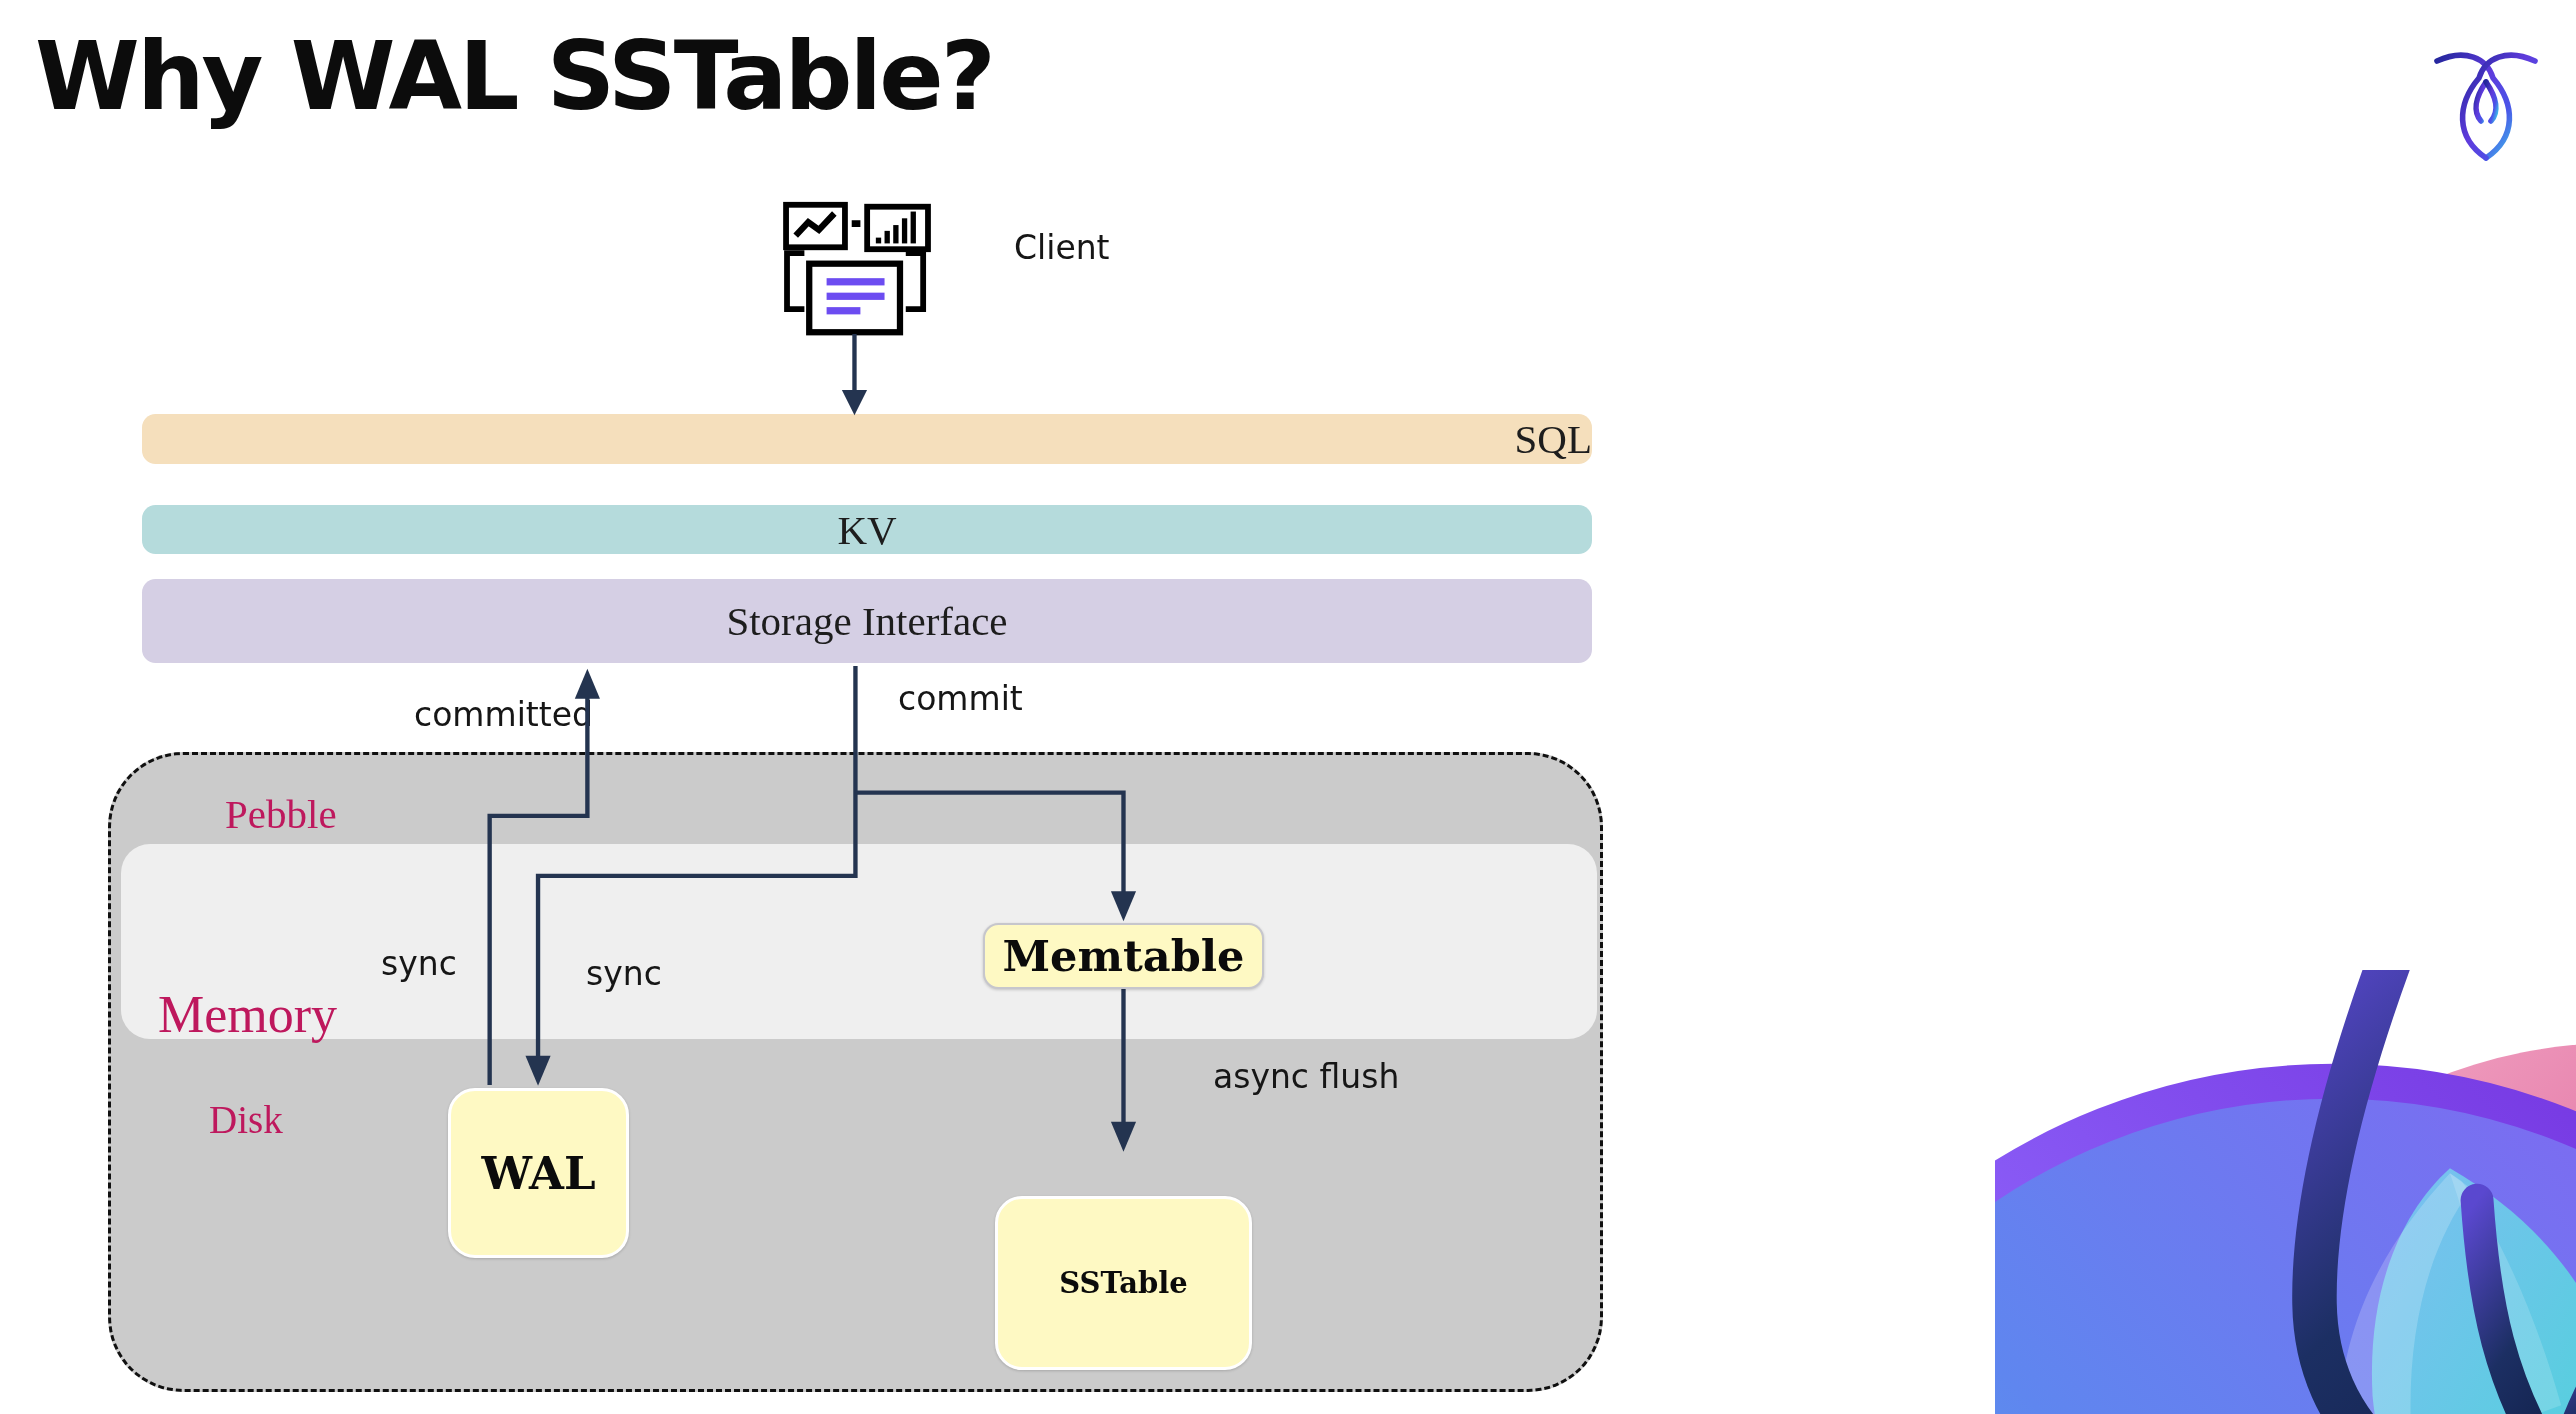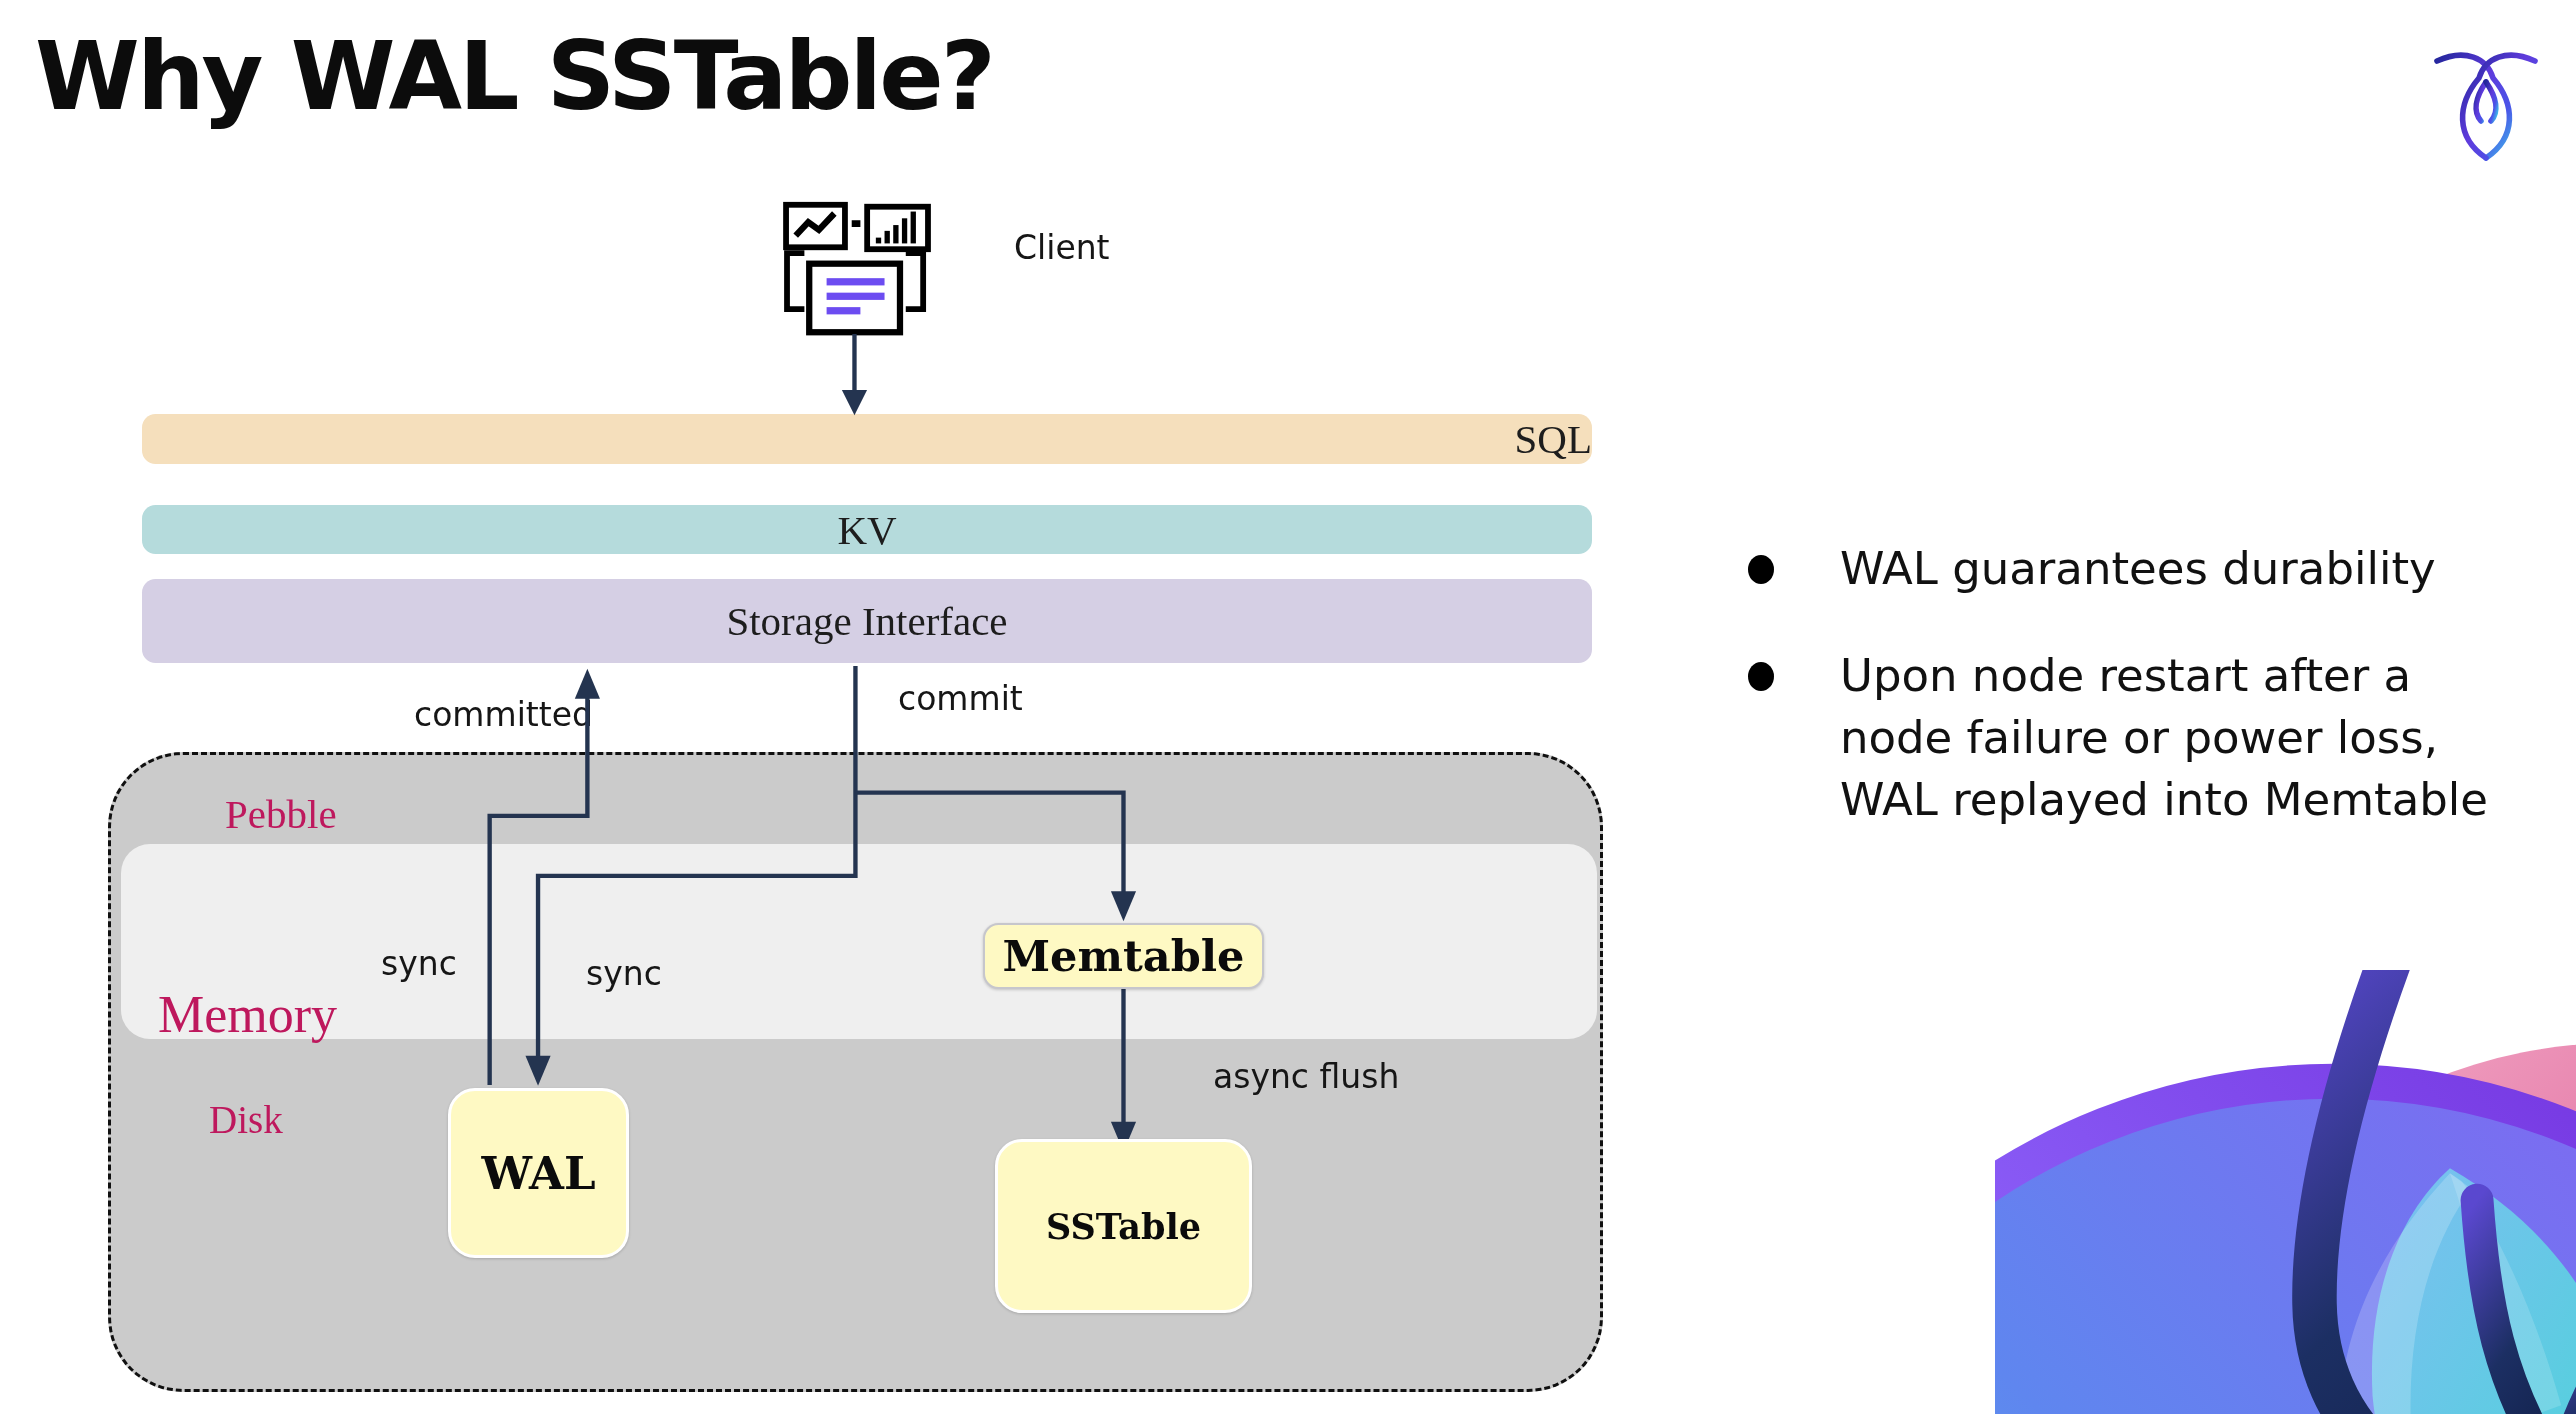--- a/index.html
+++ b/index.html
@@ -36,21 +36,21 @@
   .lbl-sync1{left:381px;top:944px;}
   .lbl-sync2{left:586px;top:954px;}
   .lbl-async{left:1213px;top:1057px;}
 
   
   .node{background:#fef9c3;display:flex;align-items:center;justify-content:center;
         font-family:"DejaVu Serif",serif;font-weight:bold;color:#0b0b0b;box-sizing:border-box;
         box-shadow:0 1px 2.9px rgba(0,0,0,0.18);}
   .node-wal{left:448px;top:1088px;width:181px;height:170px;border:3.9px solid #ffffff;border-radius:27px;font-size:45px;}
   .node-memtable{left:983px;top:923px;width:281px;height:66px;border:2.9px solid #c6c6cc;border-radius:15.5px;font-size:43px;}
-  .node-sstable{left:995px;top:1139px;width:257px;height:174px;border:3.9px solid #ffffff;border-radius:27px;font-size:35px;}
+  .node-sstable{left:995px;top:1196px;width:257px;height:174px;border:3.9px solid #ffffff;border-radius:27px;font-size:29px;}
 
   .layer0{z-index:0;} .layer1{z-index:1;} .layer2{z-index:2;} .layer3{z-index:3;}
   .layer4{z-index:4;} .layer5{z-index:5;}
 
   
   .bullets{left:1748px;top:538px;width:794px;}
   .bullet-item{display:flex;margin-bottom:45px;}
   .bullet-dot{width:26px;height:29px;border-radius:50%;background:#000;margin-top:16.5px;flex:0 0 26px;}
   .bullet-text{margin-left:66px;font-size:45px;line-height:62px;color:#111;width:677px;
                font-family:"DejaVu Sans",sans-serif;}
@@ -186,25 +186,15 @@
   <div class="abs node node-wal layer5">
     <span>WAL</span>
   </div>
   <div class="abs node node-memtable layer5">
     <span>Memtable</span>
   </div>
   <div class="abs node node-sstable layer5">
     <span>SSTable</span>
   </div>
 
-  <div class="abs bullets layer3">
-    <div class="bullet-item">
-      <div class="bullet-dot"></div>
-      <div class="bullet-text">WAL guarantees durability</div>
-    </div>
-    <div class="bullet-item">
-      <div class="bullet-dot"></div>
-      <div class="bullet-text">Upon node restart after a node failure or power loss, WAL replayed into Memtable</div>
-    </div>
-  </div>
 
 </div>
 
 
 </body></html>

